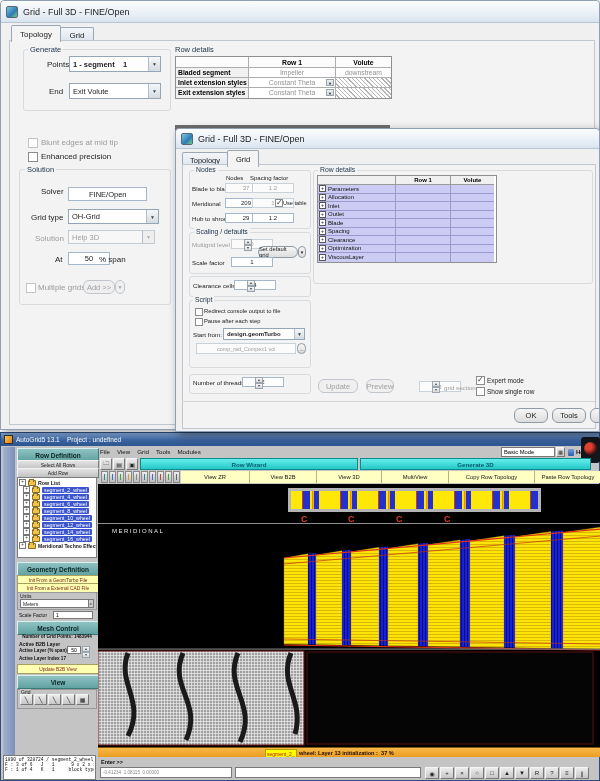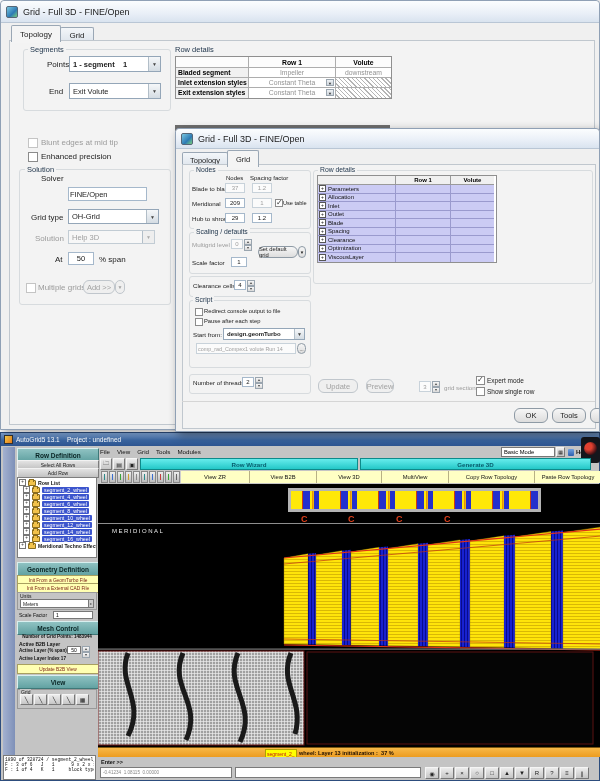--- a/index.html
+++ b/index.html
@@ -10,21 +10,21 @@
   .wicon{width:10px;height:10px;background:linear-gradient(135deg,#79c7e0,#2e7bb5 60%,#7ad07a);border:1px solid #567;border-radius:2px;margin-right:5px;flex:none;}
   .ttext{font-size:9px;color:#1c1c1c;white-space:pre;}
   .tab{position:absolute;height:14px;font-size:8px;display:flex;align-items:center;justify-content:center;border:1px solid #9aa7b5;border-bottom:none;background:linear-gradient(#f3f6f9,#dde4ec);border-radius:2px 2px 0 0;color:#222;}
   .tab.active{background:#f4f4f4;height:16px;z-index:3;box-shadow:0 1px 0 #f4f4f4;}
   .pane{position:absolute;background:#f3f3f3;border:1px solid #c0c7ce;}
   .grp{position:absolute;border:1px solid #d7dbde;border-radius:3px;}
   .grplab{position:absolute;font-size:7.5px;color:#23384e;background:#f3f3f3;padding:0 2px;z-index:2;}
   .lab{position:absolute;font-size:8px;color:#222;white-space:pre;}
   .lab.s{font-size:6.5px;}
   .lab.dis{color:#9b9b9b;}
-  .field{position:absolute;background:#fff;border:1px solid #a5b8cb;font-size:7.5px;color:#222;display:flex;align-items:center;padding:0 1px;box-sizing:border-box;}
+  .field{position:absolute;background:#fff;border:1px solid #a5b8cb;font-size:7.5px;color:#222;display:flex;align-items:center;padding:0 20px;box-sizing:border-box;}
   .field.ctr{justify-content:center;}
   .field.dis{color:#a0a0a0;background:#fbfbfb;border-color:#c8d2da;}
   .sel{position:absolute;background:#fff;border:1px solid #94a6b8;font-size:7.5px;color:#222;display:flex;align-items:center;padding-left:3px;box-sizing:border-box;}
   .sel .arr{position:absolute;right:0;top:0;bottom:0;width:11px;background:linear-gradient(#f5f7f9,#d4dce3);border-left:1px solid #b2bec8;display:flex;align-items:center;justify-content:center;font-size:5px;color:#444;}
   .sel.dis{color:#a0a0a0;border-color:#c2ccd4;background:#f7f7f7;}
   .sel.dis .arr{color:#aaa;}
   .cb{position:absolute;width:8px;height:8px;background:#fff;border:1px solid #8b8b8b;box-sizing:content-box;}
   .cb.on::after{content:"✓";position:absolute;left:0px;top:-2px;font-size:8px;color:#333;}
   .cb.dis{border-color:#c4c4c4;}
   .btn{position:absolute;background:linear-gradient(#f6f6f6,#ddd);border:1px solid #8e9aa5;border-radius:6px;font-size:7.5px;color:#222;display:flex;align-items:center;justify-content:center;box-sizing:border-box;}
@@ -398,21 +398,21 @@
     </div>
     <div class="tab active" style="left:10px;top:24px;width:48px;">
         <span>Topology</span>
       </div>
     <div class="tab" style="left:59px;top:26px;width:32px;">
         <span>Grid</span>
       </div>
     <div class="pane" style="left:8px;top:39px;width:584px;height:383px;"></div>
 
     <div class="grp" style="left:22px;top:48px;width:146px;height:60px;"></div>
-    <span class="grplab" style="left:27px;top:44px;">Segments</span>
+    <span class="grplab" style="left:27px;top:44px;">Generate</span>
     <span class="lab" style="left:46px;top:59px;">Points</span>
     <div class="sel" style="left:68px;top:55px;width:92px;height:16px;">
         <span style="white-space:pre;font-weight:bold;">1 - segment    1</span>
         <span class="arr">▼</span>
       </div>
     <span class="lab" style="left:48px;top:86px;">End</span>
     <div class="sel" style="left:68px;top:82px;width:92px;height:16px;">
         <span>Exit Volute</span>
         <span class="arr">▼</span>
       </div>
@@ -434,21 +434,21 @@
     </div>
     <div class="abs" style="left:174px;top:124px;width:215px;height:6px;background:#6e6e6e;"></div>
 
     <span class="cb dis" style="left:27px;top:137px;"></span>
     <span class="lab dis" style="left:40px;top:137px;">Blunt edges at mid tip</span>
     <span class="cb" style="left:27px;top:151px;"></span>
     <span class="lab" style="left:40px;top:151px;">Enhanced precision</span>
 
     <div class="grp" style="left:18px;top:168px;width:150px;height:134px;"></div>
     <span class="grplab" style="left:24px;top:164px;">Solution</span>
-    <span class="lab" style="left:40px;top:173px;">Solver</span>
+    <span class="lab" style="left:40px;top:186px;">Solver</span>
     <div class="field" style="left:67px;top:186px;width:79px;height:14px;">
         <span>FINE/Open</span>
       </div>
     <span class="lab" style="left:30px;top:212px;">Grid type</span>
     <div class="sel" style="left:67px;top:208px;width:91px;height:15px;">
         <span>OH-Grid</span>
         <span class="arr">▼</span>
       </div>
     <span class="lab dis" style="left:34px;top:233px;">Solution</span>
     <div class="sel dis" style="left:67px;top:229px;width:87px;height:14px;">

